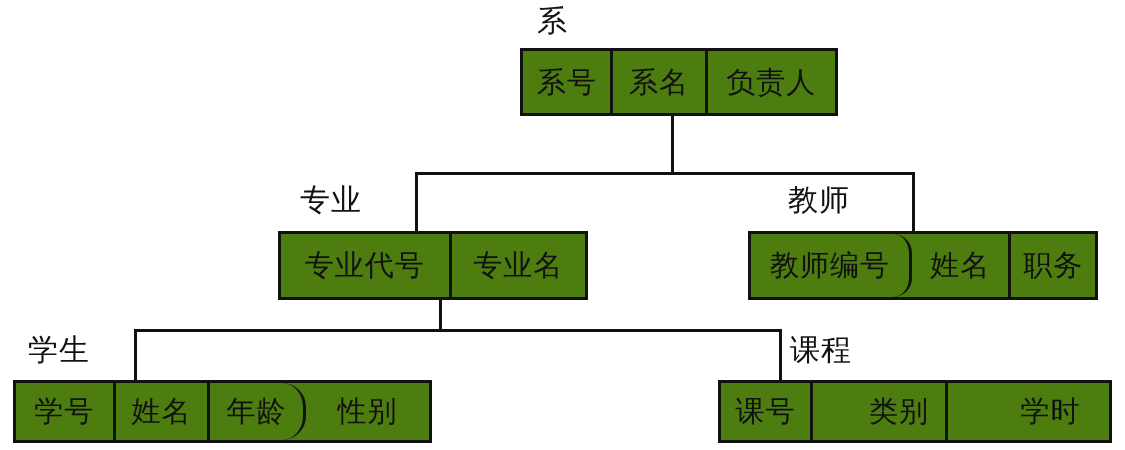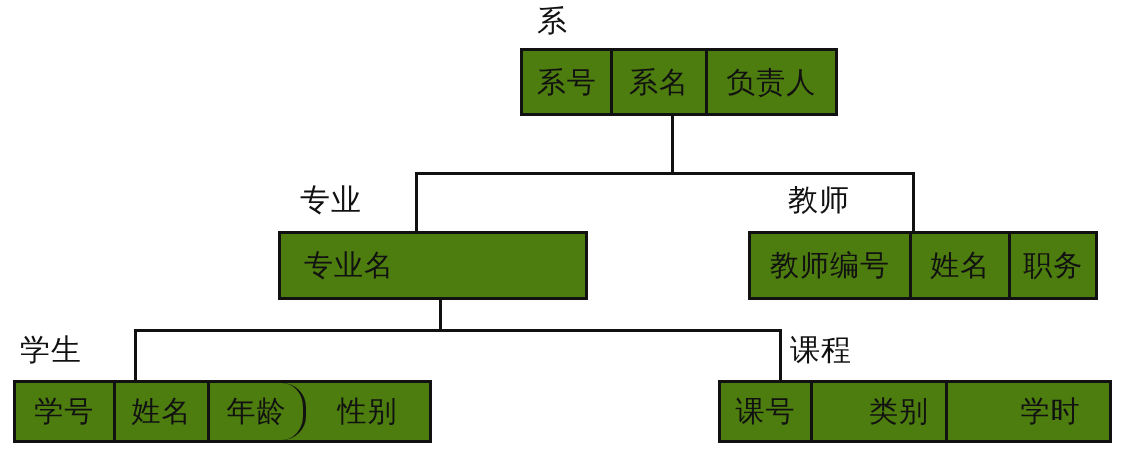--- a/index.html
+++ b/index.html
@@ -80,37 +80,38 @@
   </div>
 
   <div class="seg-v" style="left:671px; top:114px; height:61px;"></div>
   <div class="seg-h" style="left:415px; top:172px; width:500px;"></div>
   <div class="seg-v" style="left:415px; top:172px; height:61px;"></div>
   <div class="seg-v" style="left:912px; top:172px; height:61px;"></div>
 
   <div class="entity-label" style="left:300px; top:185px;">专业</div>
 
   <div class="record" style="left:278px; top:231px; width:310px; height:69px;">
+    <div class="cell" style="width:174px;">专业代号</div>
     <div class="cell" style="width:136px;">专业名</div>
   </div>
 
   <div class="entity-label" style="left:788px; top:185px;">教师</div>
 
   <div class="record" style="left:748px; top:231px; width:350px; height:69px;">
-    <div class="cell" style="width:164px;">教师编号</div>
+    <div class="cell" style="width:164px;border-radius:19px;">教师编号</div>
     <div class="cell" style="width:101px;">姓名</div>
     <div class="cell" style="width:85px;">职务</div>
   </div>
 
   <div class="seg-v" style="left:439px; top:298px; height:34px;"></div>
   <div class="seg-h" style="left:134px; top:329px; width:648px;"></div>
   <div class="seg-v" style="left:134px; top:329px; height:53px;"></div>
   <div class="seg-v" style="left:779px; top:329px; height:53px;"></div>
 
-  <div class="entity-label" style="left:20px; top:335px;">学生</div>
+  <div class="entity-label" style="left:28px; top:335px;">学生</div>
 
   <div class="record" style="left:13px; top:380px; width:419px; height:63px;">
     <div class="cell" style="width:101px;">学号</div>
     <div class="cell" style="width:96px;">姓名</div>
     <div class="cell" style="width:97px;border-radius:24px;">年龄</div>
     <div class="cell" style="width:125px;">性别</div>
   </div>
 
   <div class="entity-label" style="left:790px; top:335px;">课程</div>
 

